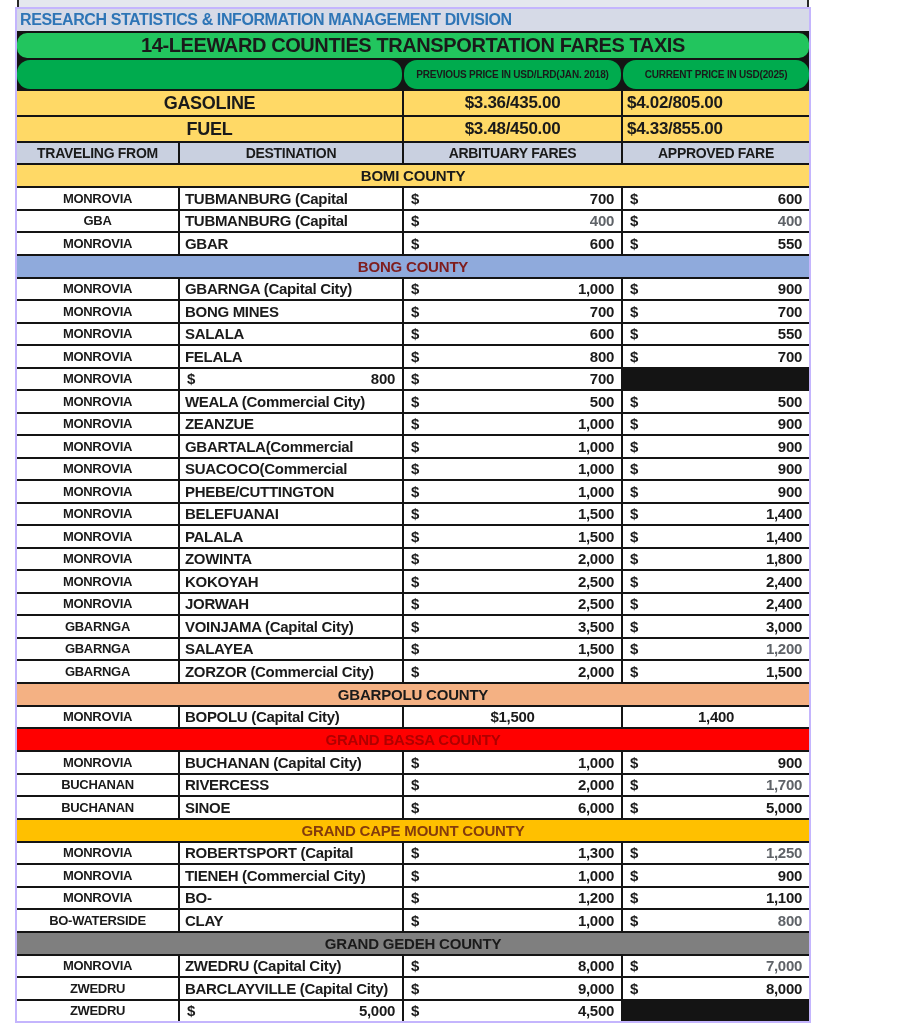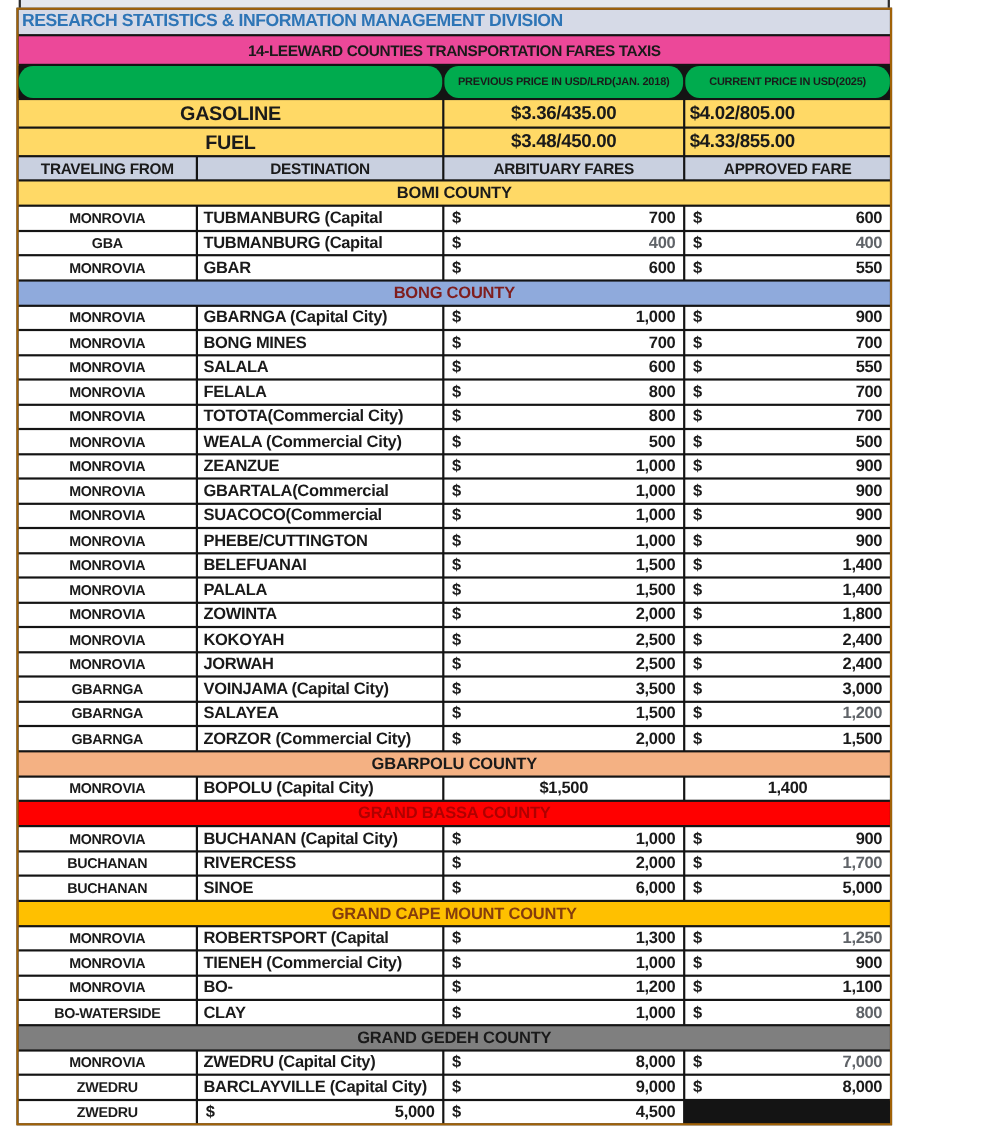--- a/index.html
+++ b/index.html
@@ -3,35 +3,35 @@
 <meta charset="utf-8">
 <style>
   html,body{margin:0;padding:0;}
   body{background:#ffffff;font-family:"Liberation Sans","DejaVu Sans",sans-serif;}
   .page{position:relative;width:913px;height:1024px;background:#ffffff;overflow:hidden;}
 
   .top-strip{position:absolute;left:17px;top:0;width:792px;height:7px;background:#e4e7ee;
     border-left:2px solid #2a2a2a;border-right:2px solid #2a2a2a;box-sizing:border-box;}
 
   .tbl{position:absolute;left:15px;top:7px;display:flex;flex-direction:column;gap:2px;
-    background:#141414;border:2px solid #a16207;width:792px;}
+    background:#141414;border:2px solid #c4b5fd;width:792px;}
 
   .row{display:grid;grid-template-columns:161px 222px 217px 186px;gap:2px;background:#141414;}
   .cell{background:#ffffff;display:flex;align-items:center;overflow:hidden;white-space:nowrap;
     color:#1a1a1a;letter-spacing:-0.3px;}
   .merge2{grid-column:1 / 3;}
   .merge4{grid-column:1 / 5;}
 
   
   .research-row{height:22px;}
   .research-cell{background:#d6dae7;color:#2e75b6;font-weight:700;font-size:16px;
     padding-left:3px;letter-spacing:-0.4px;}
   .title-row{height:25px;}
-  .title-cell{background:#ec4899;justify-content:center;font-weight:700;font-size:14px;
-    letter-spacing:-0.4px;}
+  .title-cell{background:#22c55e;justify-content:center;font-weight:700;font-size:20px;
+    letter-spacing:-0.4px;border-radius:10px;}
   .price-head-row{height:29px;}
   .price-head-row .cell{background:#00ab4e;border-radius:13px;}
   .price-label{justify-content:center;font-weight:700;font-size:10px;letter-spacing:-0.2px;}
   .fuel-row{height:24px;}
   .fuel-row .cell{background:#ffd966;font-weight:700;}
   .fuel-name{justify-content:center;font-size:18px;}
   .fuel-prev{justify-content:center;font-size:17px;}
   .fuel-curr{justify-content:flex-start;padding-left:4px;font-size:17px;}
   .col-head-row{height:20px;}
   .col-head-row .cell{background:#c9d0e0;justify-content:center;font-weight:700;font-size:14px;}
@@ -160,21 +160,20 @@
           <div class="cell fare">
             <span class="cur">$</span>
             <span class="amt ">800</span>
           </div>
           <div class="cell fare">
             <span class="cur">$</span>
             <span class="amt ">700</span>
           </div>
         </div><div class="row data-row">
           <div class="cell from">MONROVIA</div>
-          <div class="cell dest">TOTOTA(Commercial City)</div>
           <div class="cell fare">
             <span class="cur">$</span>
             <span class="amt ">800</span>
           </div>
           <div class="cell fare">
             <span class="cur">$</span>
             <span class="amt ">700</span>
           </div>
         </div><div class="row data-row">
           <div class="cell from">MONROVIA</div>

